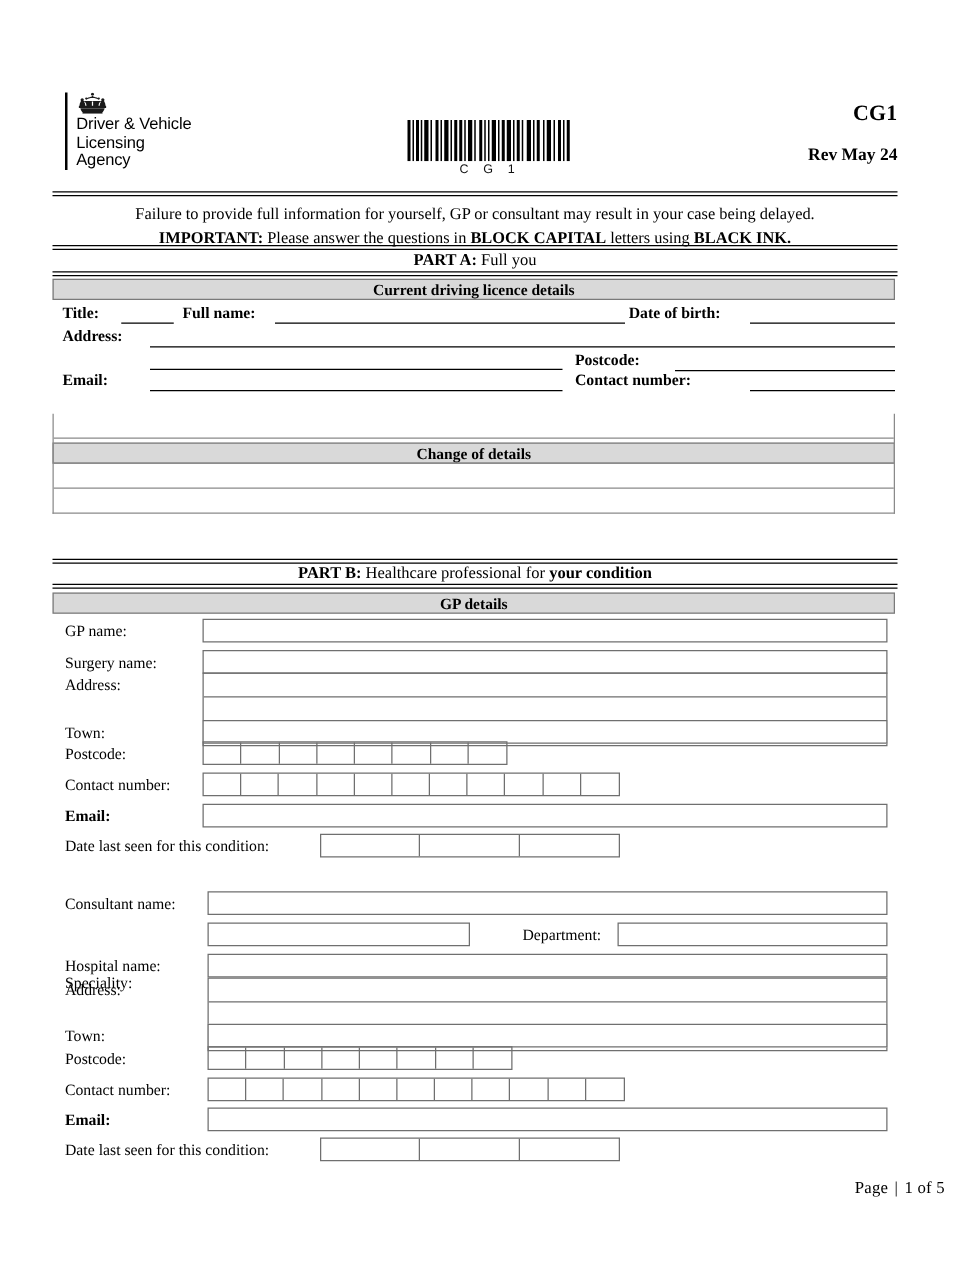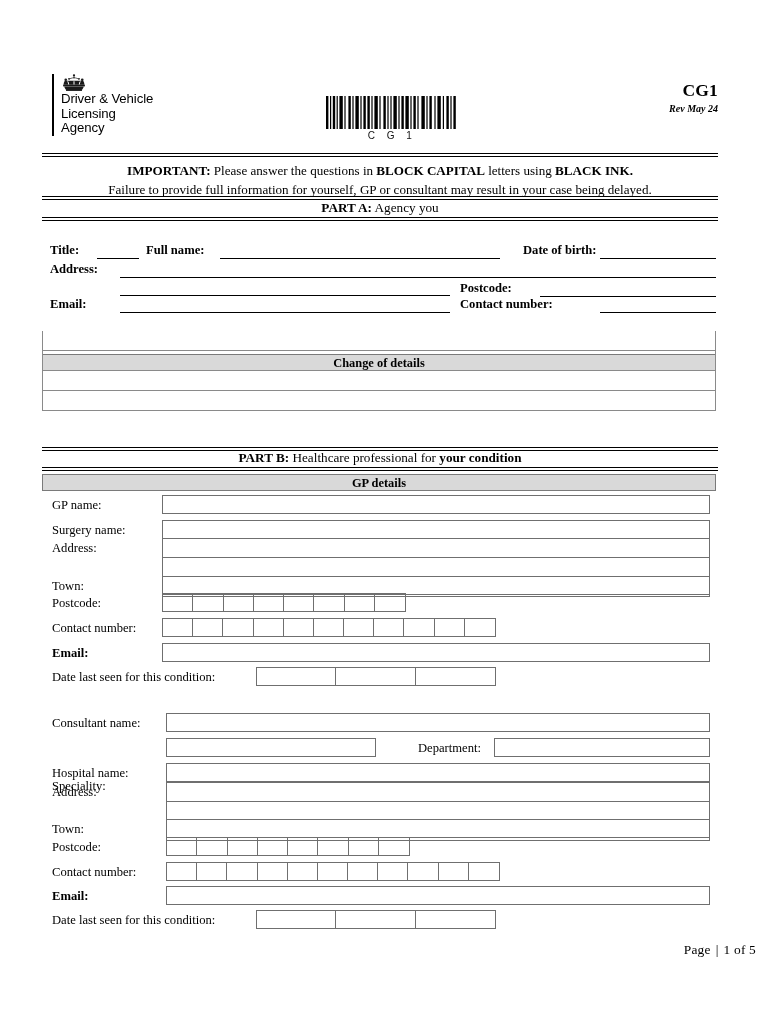--- a/index.html
+++ b/index.html
@@ -82,24 +82,23 @@
     right: 0;
     top: 6px;
     text-align: right;
   }
   .doc-code .code {
     font-size: 17.5px;
     font-weight: bold;
     letter-spacing: 0.2px;
   }
   .doc-code .rev {
-    font-size: 10px;
-    font-style: italic;
+    font-size: 14px;
     font-weight: bold;
-    margin-top: 2px;
+    margin-top: 16px;
   }
 
   
   .dbl-rule {
     position: absolute;
     left: 42px;
     width: 676px;
     border-top: 1.6px solid #000;
     border-bottom: 1.6px solid #000;
     height: 2px;
@@ -307,41 +306,42 @@
 
     <div class="doc-code">
       <div class="code">CG1</div>
       <div class="rev">Rev May 24</div>
     </div>
   </div>
 
   <div class="dbl-rule" style="top:153px;"></div>
 
   <div class="notice">
+    <div>Failure to provide full information for yourself, GP or consultant may result in your case being delayed.</div>
     <div>
       <b>IMPORTANT:</b><span> Please answer the questions in </span><b>BLOCK CAPITAL</b><span> letters using </span><b>BLACK INK.</b>
     </div>
-    <div>Failure to provide full information for yourself, GP or consultant may result in your case being delayed.</div>
   </div>
 
   <div class="dbl-rule" style="top:196px;"></div>
 
   <div class="part-banner" style="top:200px;">
-    <b>PART A:</b><span> Agency you</span>
+    <b>PART A:</b><span> Full you</span>
   </div>
   <div class="dbl-rule" style="top:217px;"></div>
 
+  <div class="sec-head" style="top:223px;">Current driving licence details</div>
 
   <div class="lbl" style="left:50px; top:243px;">Title:</div>
   <div class="uline" style="left:97px; top:258px; width:42px;"></div>
 
   <div class="lbl" style="left:146px; top:243px;">Full name:</div>
   <div class="uline" style="left:220px; top:258px; width:280px;"></div>
 
-  <div class="lbl" style="left:503px; top:243px;margin-left:20px;">Date of birth:</div>
+  <div class="lbl" style="left:503px; top:243px;">Date of birth:</div>
   <div class="uline" style="left:600px; top:258px; width:116px;"></div>
 
   <div class="lbl" style="left:50px; top:262px;">Address:</div>
   <div class="uline" style="left:120px; top:277px; width:596px;"></div>
   <div class="uline" style="left:120px; top:295px; width:330px;"></div>
 
   <div class="lbl" style="left:460px; top:281px;">Postcode:</div>
   <div class="uline" style="left:540px; top:296px; width:176px;"></div>
 
   <div class="lbl" style="left:50px; top:297px;">Email:</div>

